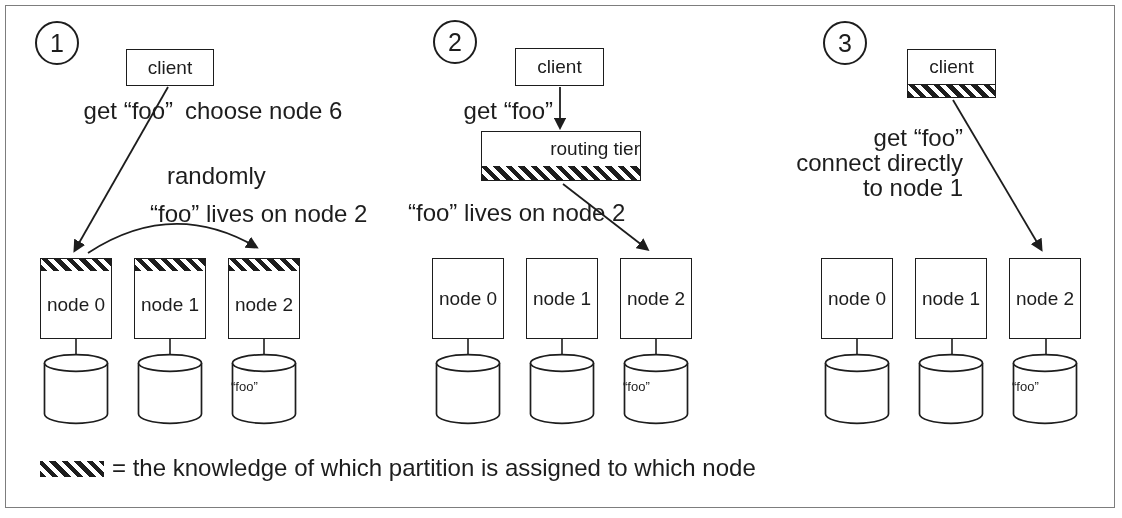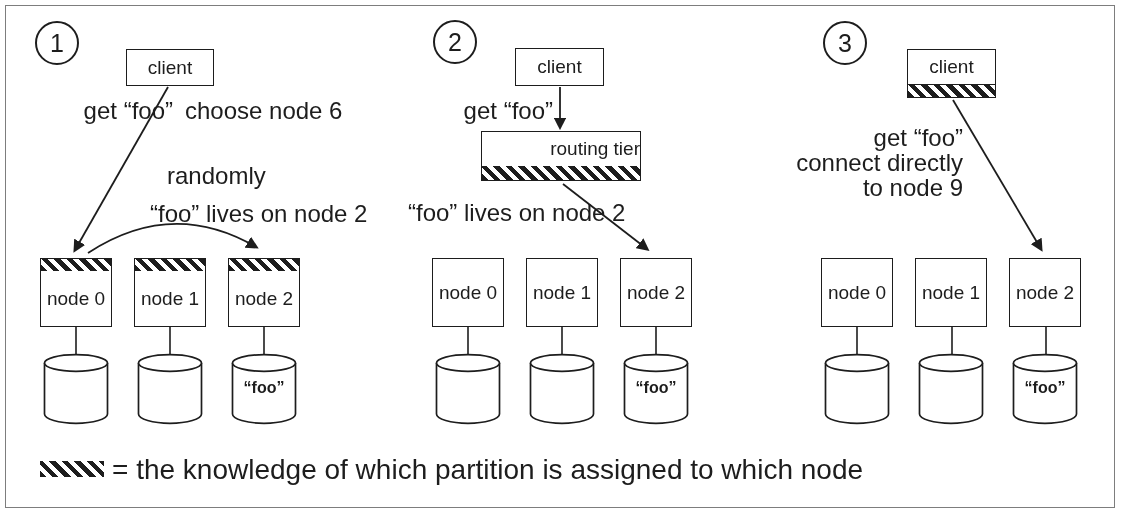--- a/index.html
+++ b/index.html
@@ -5,34 +5,34 @@
   html,body{margin:0;padding:0;background:#ffffff;}
   body{width:1122px;height:518px;position:relative;overflow:hidden;
        font-family:"Liberation Sans","DejaVu Sans",sans-serif;color:#1d1d1d;}
   .frame{position:absolute;left:5px;top:5px;width:1108px;height:501px;
          border:1.8px solid #7d7d7d;background:#fff;}
   .layer{position:absolute;left:0;top:0;width:1122px;height:518px;pointer-events:none;}
   .abs{position:absolute;}
   .box{position:absolute;border:1.7px solid #1d1d1d;background:#fff;
        display:flex;align-items:center;justify-content:center;
        font-size:19px;box-sizing:border-box;}
-  .node{width:72px;height:69px;}
+  .node{width:72px;height:81px;}
   .hatch{background:repeating-linear-gradient(45deg,#1d1d1d 0,#1d1d1d 4.6px,#ffffff 4.6px,#ffffff 8.8px);}
   .hatch-top{position:absolute;left:0;top:0;right:0;height:12px;}
   .node.hatched{padding-top:12px;}
   .badge{position:absolute;width:44px;height:44px;border:2.6px solid #1d1d1d;border-radius:50%;
          display:flex;align-items:center;justify-content:center;font-size:25px;background:#fff;box-sizing:border-box;}
   .ann{position:absolute;font-size:24px;line-height:26px;white-space:pre;}
   .right{text-align:right;}
   .cyl{position:absolute;width:66px;height:72px;}
   .cyl svg{position:absolute;left:0;top:0;}
-  .cyl .dblabel{position:absolute;left:0;right:0;top:26px;text-align:center;font-size:16px;font-weight:bold;}
+  .cyl .dblabel{position:absolute;left:0;right:0;top:26px;text-align:left;font-size:13px;}
   .rtier{flex-direction:column;padding-bottom:14px;}
   .rtier .band{position:absolute;left:0;right:0;bottom:0;height:14px;}
-  .legend{position:absolute;left:112px;top:454px;font-size:28px;}
+  .legend{position:absolute;left:112px;top:454px;font-size:24px;}
   .lswatch{position:absolute;left:40px;top:461px;width:64px;height:16px;}
 </style>
 </head>
 <body>
 
 <div class="frame"></div>
 
 <svg class="layer" width="1122" height="518" viewBox="0 0 1122 518">
   <defs>
     <marker id="ah" viewBox="0 0 10 10" refX="7.5" refY="5" markerWidth="7" markerHeight="7" orient="auto">
@@ -149,21 +149,21 @@
     </svg>
   <span class="dblabel">“foo”</span>
 </div>
 
 <div class="badge" style="left:823px;top:21px;">3</div>
 <div class="box" style="left:907px;top:49px;width:89px;height:36px;">
   <span>client</span>
 </div>
 <div class="hatch abs" style="left:907px;top:84px;width:89px;height:14px;border:1.7px solid #1d1d1d;box-sizing:border-box;"></div>
 
-<div class="ann right" style="left:788px;top:125px;width:175px;line-height:25px;"><span>get “foo”</span><br><span>connect directly</span><br><span>to node 9</span></div>
+<div class="ann right" style="left:788px;top:125px;width:175px;line-height:25px;"><span>get “foo”</span><br><span>connect directly</span><br><span>to node 1</span></div>
 
 <div class="box node" style="left:821px;top:258px;">
   <span>node 0</span>
 </div>
 <div class="box node" style="left:915px;top:258px;">
   <span>node 1</span>
 </div>
 <div class="box node" style="left:1009px;top:258px;">
   <span>node 2</span>
 </div>

